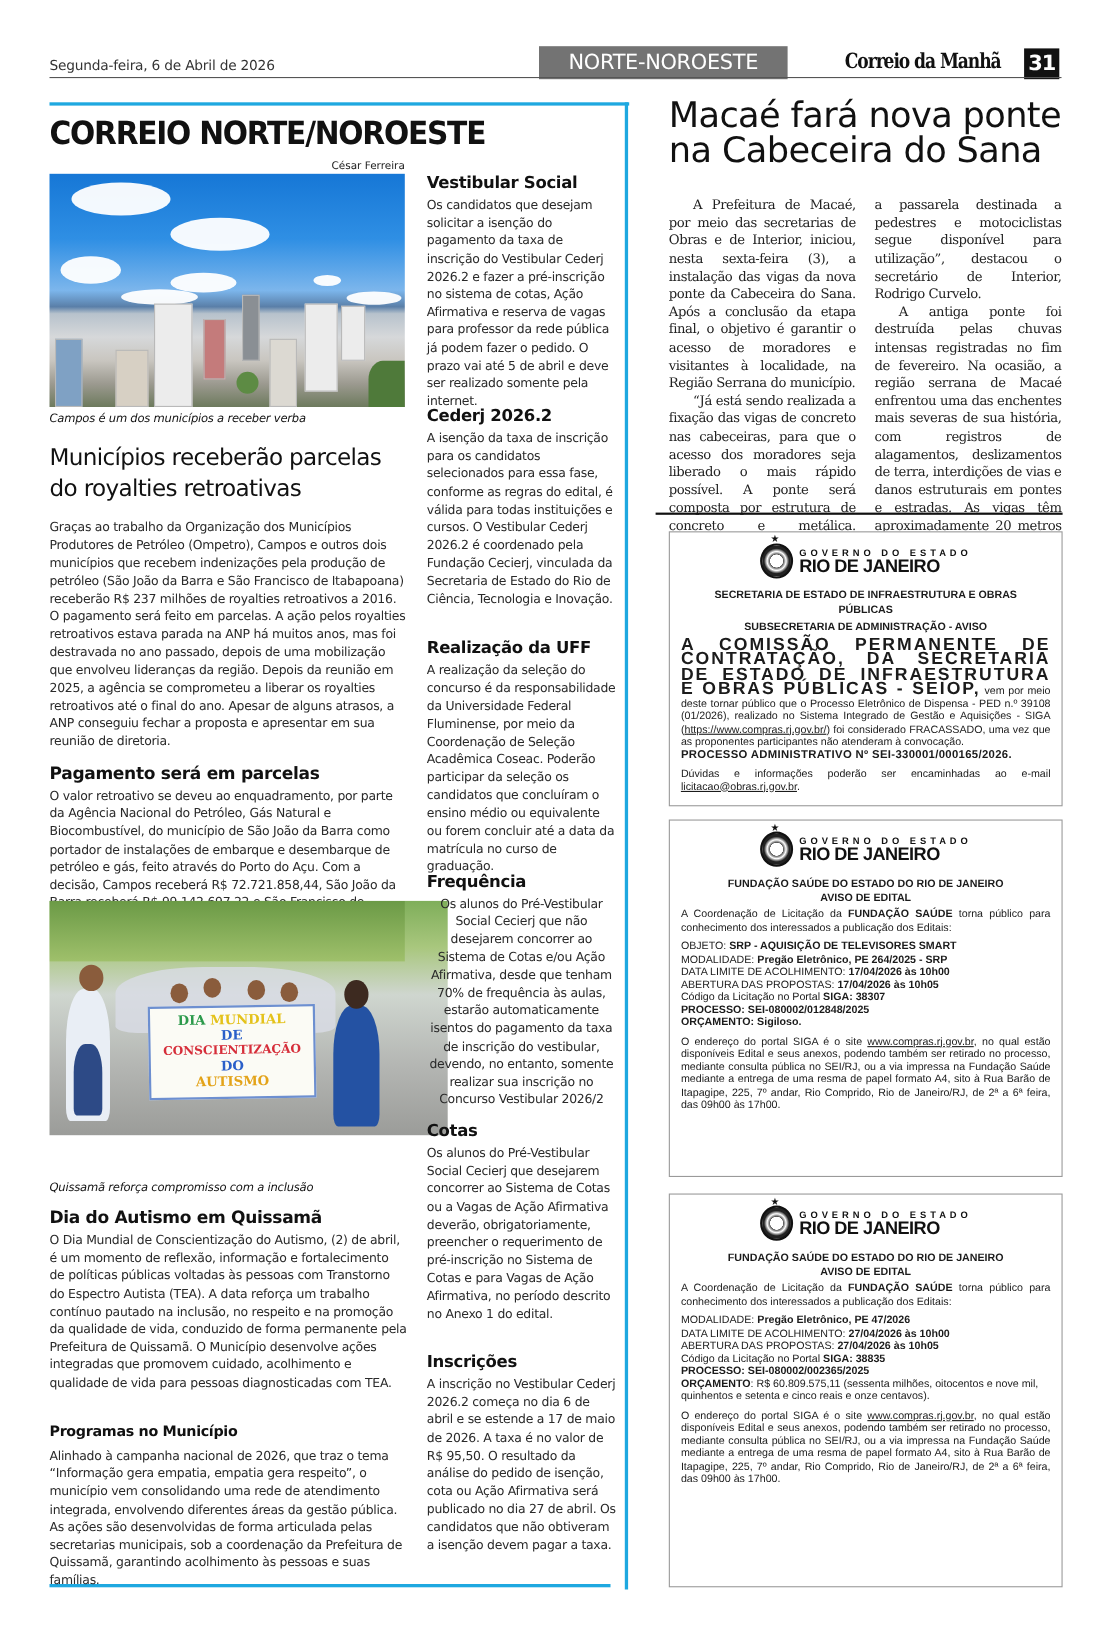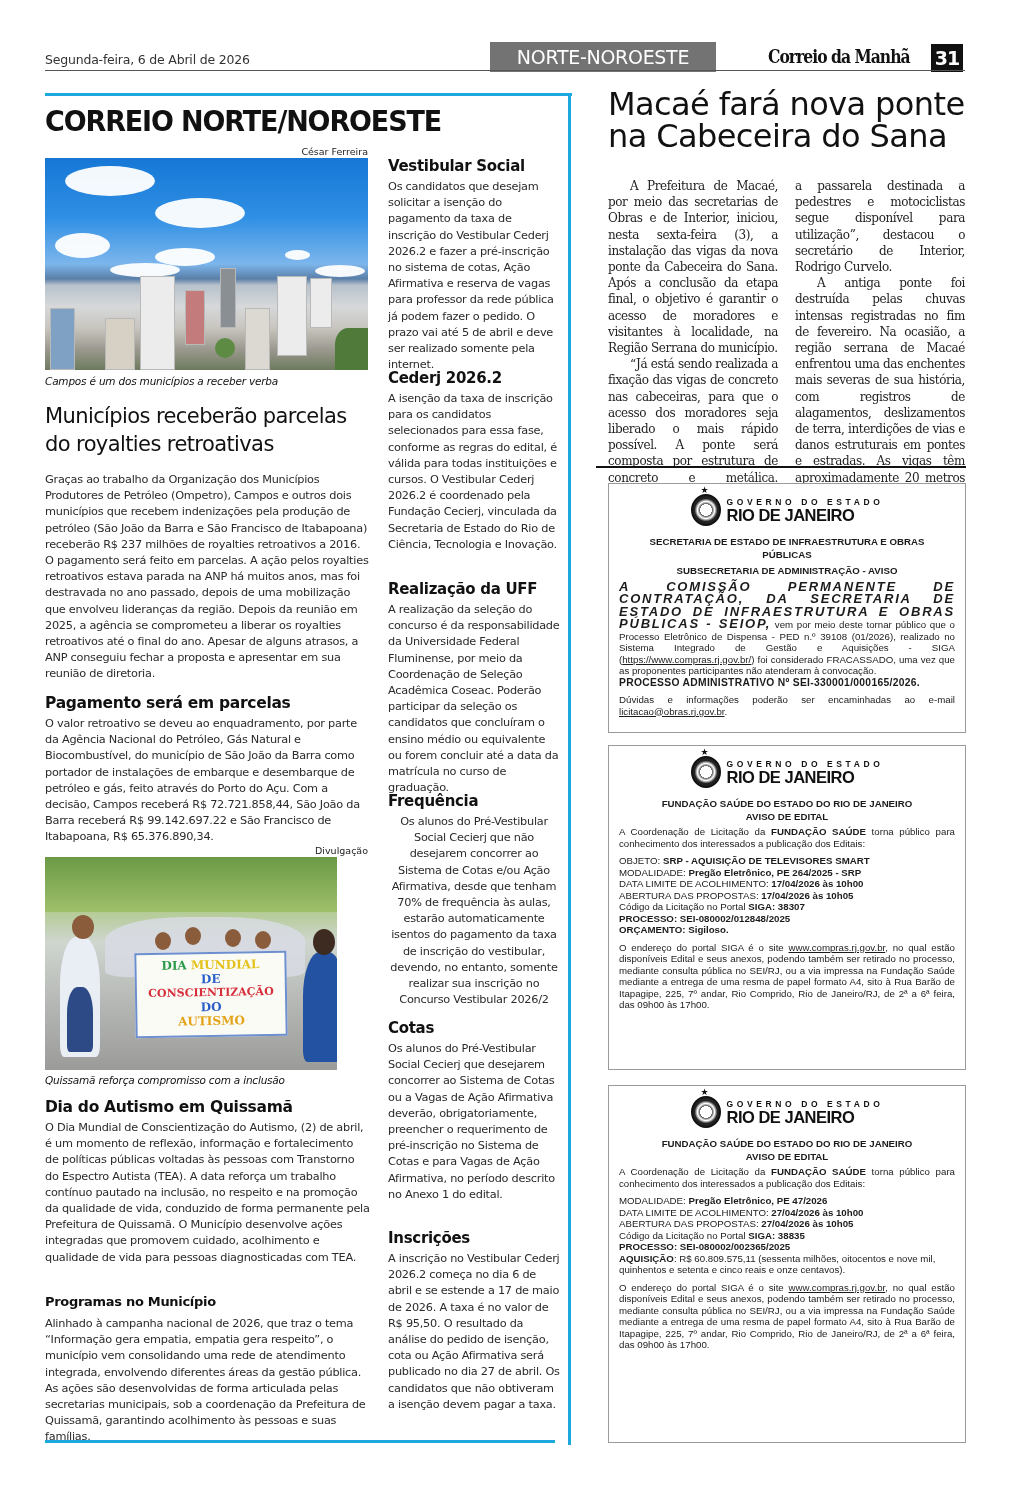--- a/index.html
+++ b/index.html
@@ -21,21 +21,21 @@
   .column-title { position: absolute; left: 45px; top: 104px; font-family: "DejaVu Sans", sans-serif; font-weight: bold; font-size: 29px; letter-spacing: -1.2px; color: #111; transform: scaleX(0.93); transform-origin: left; }
 
   .credit { position: absolute; font-size: 9.5px; color: #222; font-family: "DejaVu Sans", sans-serif; text-align: right; }
   .caption { position: absolute; font-size: 10.5px; font-style: italic; color: #111; font-family: "DejaVu Sans", sans-serif; letter-spacing: -0.2px; }
 
   
   .photo-city { position: absolute; left: 45px; top: 158px; width: 323px; height: 212px; overflow: hidden;
     background: linear-gradient(180deg, #1677d6 0%, #2f8fe4 28%, #7cb6ec 50%, #5a7fa8 57%, #b7c2cc 60%, #d6d8da 70%, #c9c6c0 80%, #9c9a90 90%, #6d7a5d 100%); }
   .cloud { position: absolute; background: #fff; border-radius: 50%; opacity: 0.95; }
   .bldg { position: absolute; background: #ececec; border: 1px solid #b9b9b9; }
-  .photo-autism { position: absolute; left: 45px; top: 857px; width: 292px; height: 213px; overflow: hidden;
+  .photo-autism { position: absolute; left: 45px; top: 819px; width: 362px; height: 213px; overflow: hidden;
     background: linear-gradient(180deg, #7fae5a 0%, #a9c77e 20%, #cfd6cf 40%, #b4b6b3 70%, #9b9c99 100%); }
   .banner { position: absolute; left: 90px; top: 95px; width: 152px; height: 85px; background: #fbfbf5; border: 2px solid #6d8fd0; transform: rotate(-1deg); font-family: "DejaVu Serif", serif; font-weight: bold; text-align: center; font-size: 12px; line-height: 14px; padding-top: 4px; }
   .banner .l1 { color: #2c9a4b; } .banner .l1 b { color: #e4c21b; }
   .banner .l2 { color: #2a5fc9; }
   .banner .l3 { color: #d62e3a; font-size: 11px; }
   .banner .l4 { color: #2a5fc9; }
   .banner .l5 { color: #e3a319; }
   .person { position: absolute; border-radius: 40% 40% 10% 10%; }
   .head { position: absolute; border-radius: 50%; background: #8a5c3c; }
 
@@ -57,21 +57,21 @@
   .logo { display: flex; align-items: center; justify-content: center; gap: 6px; margin-bottom: 10px; }
   .crest { width: 30px; height: 32px; border-radius: 50%; border: 2px solid #111; position: relative; background: radial-gradient(circle, #fff 30%, #555 32%, #fff 45%, #222 60%); }
   .crest::before { content: "★"; position: absolute; top: -11px; left: 8px; font-size: 9px; color: #111; }
   .logo-text .gov { font-size: 8.5px; letter-spacing: 3.6px; font-weight: bold; color: #111; }
   .logo-text .rj { font-size: 16.5px; font-weight: 900; letter-spacing: -0.5px; color: #111; line-height: 16px; font-family: "Liberation Sans", sans-serif; }
   .ad-h { text-align: center; font-weight: bold; font-size: 9.7px; line-height: 12.5px; }
   .ad-p { font-size: 9.7px; line-height: 11.5px; text-align: justify; }
   .ad-p b { font-weight: bold; }
   .ad-gap { height: 6px; }
   .u { text-decoration: underline; }
-  .wide { letter-spacing: 1.8px; font-weight: bold; font-size: 13px; font-style: italic; }
+  .wide { letter-spacing: 1.8px; font-weight: bold; font-size: 16px; }
 </style>
 </head>
 <body>
 
 <div class="top-date">Segunda-feira, 6 de Abril de 2026</div>
 <div class="section-tag">NORTE-NOROESTE</div>
 <div class="brand">Correio da Manhã</div>
 <div class="page-num">31</div>
 <div class="top-rule"></div>
 
@@ -219,17 +219,17 @@
   <div class="ad-h">FUNDAÇÃO SAÚDE DO ESTADO DO RIO DE JANEIRO</div>
   <div class="ad-h" style="margin-bottom:3px;">AVISO DE EDITAL</div>
   <div class="ad-p"><span>A Coordenação de Licitação da </span><b>FUNDAÇÃO SAÚDE</b><span> torna público para conhecimento dos interessados a publicação dos Editais:</span></div>
   <div class="ad-gap"></div>
   <div class="ad-p" style="text-align:left;">
     <div><span>MODALIDADE: </span><b>Pregão Eletrônico, PE 47/2026</b></div>
     <div><span>DATA LIMITE DE ACOLHIMENTO: </span><b>27/04/2026 às 10h00</b></div>
     <div><span>ABERTURA DAS PROPOSTAS: </span><b>27/04/2026 às 10h05</b></div>
     <div><span>Código da Licitação no Portal </span><b>SIGA: 38835</b></div>
     <div><b>PROCESSO: SEI-080002/002365/2025</b></div>
-    <div><b>AQUISIÇÃO</b><span>: R$ 60.809.575,11 (sessenta milhões, oitocentos e nove mil, quinhentos e setenta e cinco reais e onze centavos).</span></div>
+    <div><b>ORÇAMENTO</b><span>: R$ 60.809.575,11 (sessenta milhões, oitocentos e nove mil, quinhentos e setenta e cinco reais e onze centavos).</span></div>
   </div>
   <div class="ad-gap"></div>
   <div class="ad-p"><span>O endereço do portal SIGA é o site </span><span class="u">www.compras.rj.gov.br</span><span>, no qual estão disponíveis Edital e seus anexos, podendo também ser retirado no processo, mediante consulta pública no SEI/RJ, ou a via impressa na Fundação Saúde mediante a entrega de uma resma de papel formato A4, sito à Rua Barão de Itapagipe, 225, 7º andar, Rio Comprido, Rio de Janeiro/RJ, de 2ª a 6ª feira, das 09h00 às 17h00.</span></div>
 </div>
 
 </body></html>

